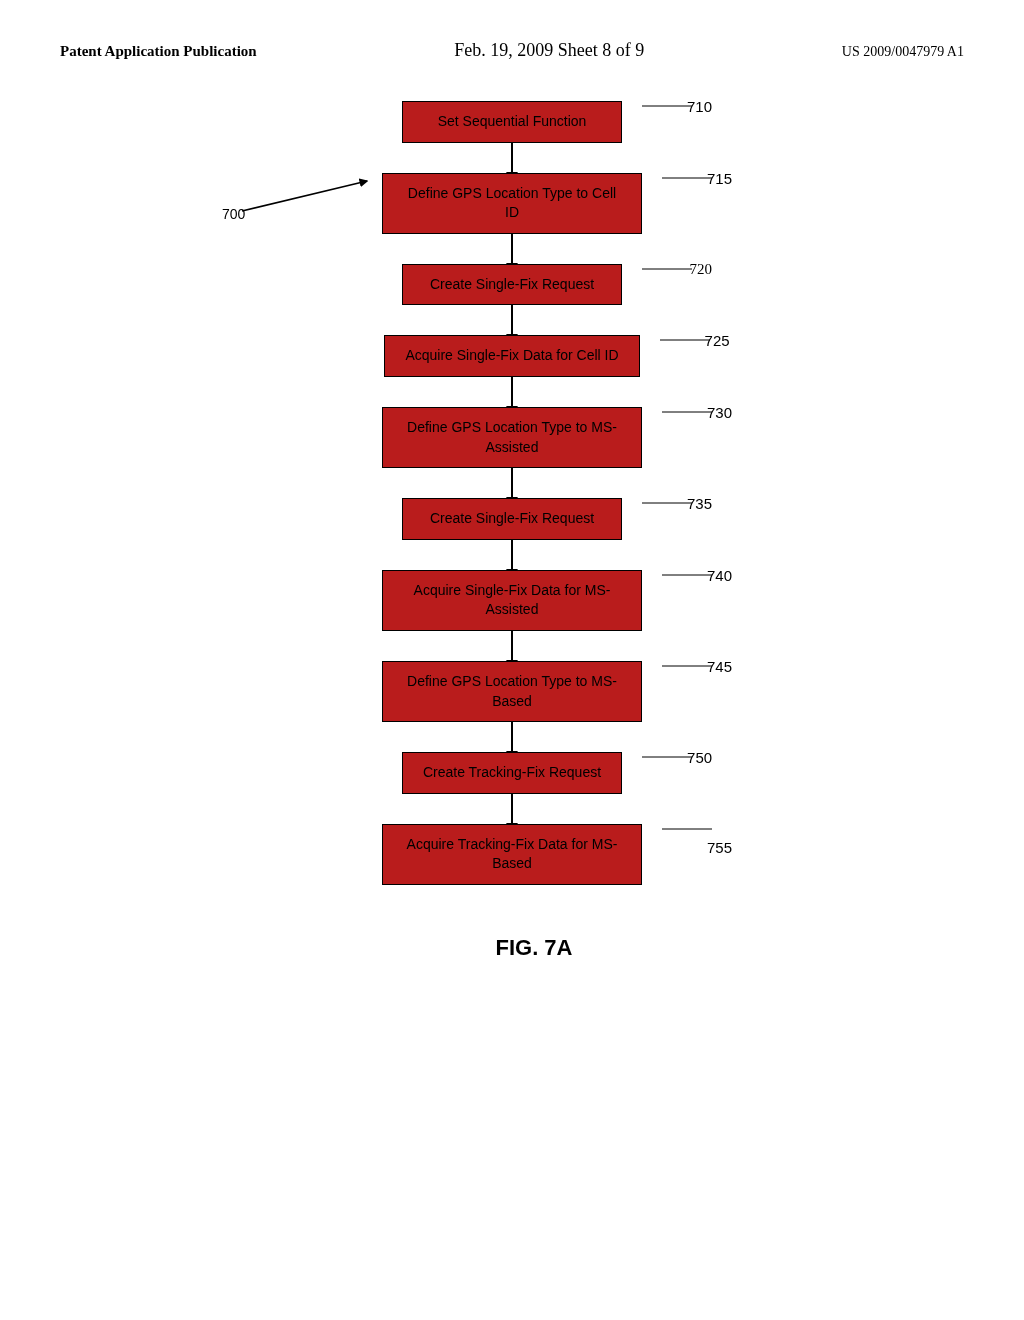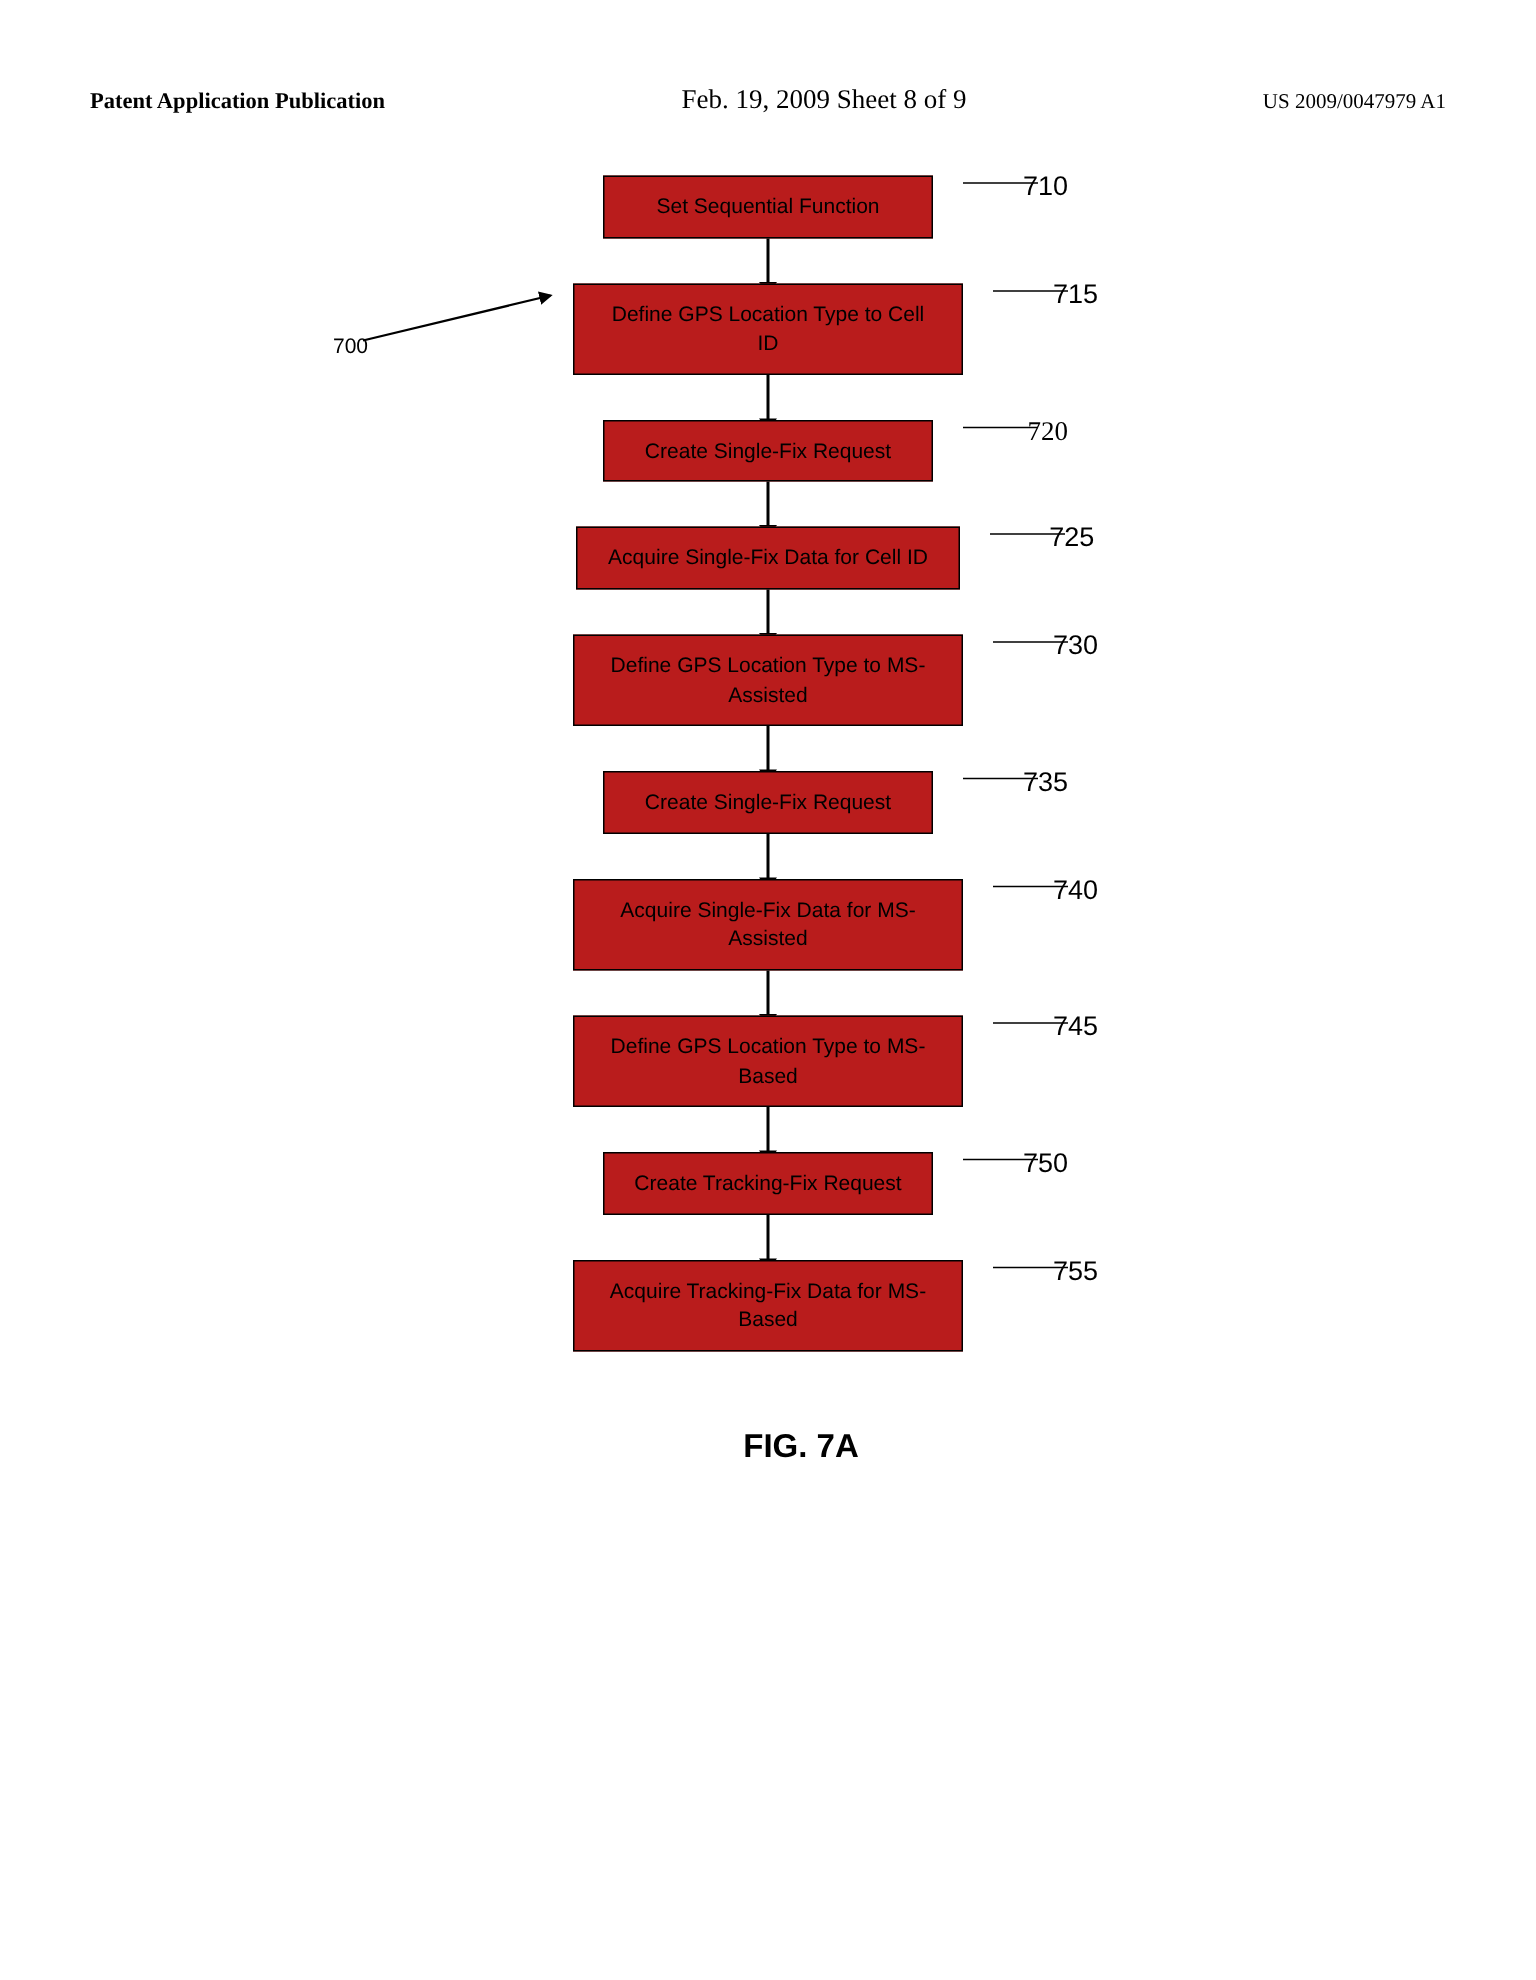--- a/index.html
+++ b/index.html
@@ -9,21 +9,21 @@
       background: #ffffff;
       font-family: 'Times New Roman', Times, serif;
       position: relative;
       overflow: hidden;
     }
 
     .header {
       display: flex;
       justify-content: space-between;
       align-items: baseline;
-      padding: 56px 60px 20px 60px;
+      padding: 40px 60px 20px 60px;
       font-size: 14px;
     }
 
     .header-left {
       font-weight: bold;
       font-size: 15px;
     }
 
     .header-center {
       font-size: 18px;
@@ -83,21 +83,21 @@
 
     .box-wrapper {
       position: relative;
       display: flex;
       align-items: center;
       justify-content: center;
     }
 
     .ref-label {
       position: absolute;
-      font-size: 18px;
+      font-size: 15px;
       font-family: Arial, Helvetica, sans-serif;
       white-space: nowrap;
     }
 
     .ref-label.right {
       right: -90px;
       top: 0;
     }
 
     .figure-label {
@@ -264,21 +264,21 @@
     <div class="arrow-down"></div>
 
     <div class="box-wrapper">
       <div class="flow-box">
         <span>Acquire Tracking-Fix Data for MS-Based</span>
       </div>
       <span class="ref-label right" style="right:-90px; top:-5px;">
         <svg width="70" height="20">
             <line x1="0" y1="10" x2="50" y2="10" stroke="#000" stroke-width="1"></line>
           </svg>
-        <span style="position:absolute;right:0;top:2px;">755</span>
+        <span style="position:absolute;right:0;top:20px;">755</span>
       </span>
     </div>
 
   </div>
 
   <div class="figure-label" style="margin-top:50px;">FIG. 7A</div>
 
 </div>
 
 </body></html>

